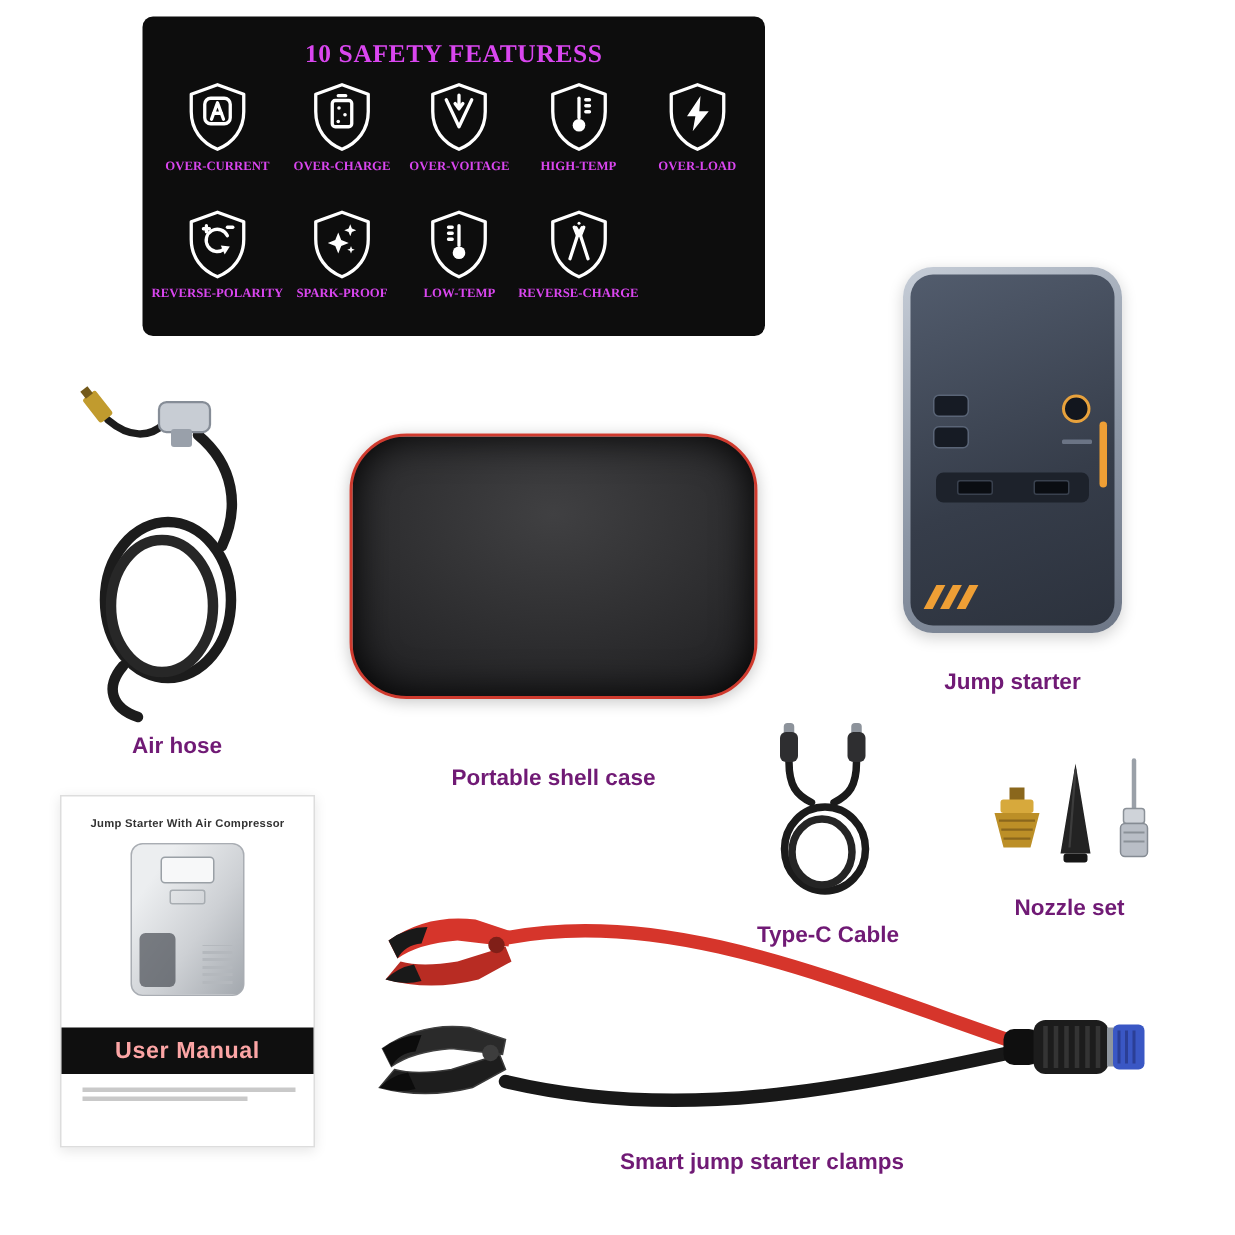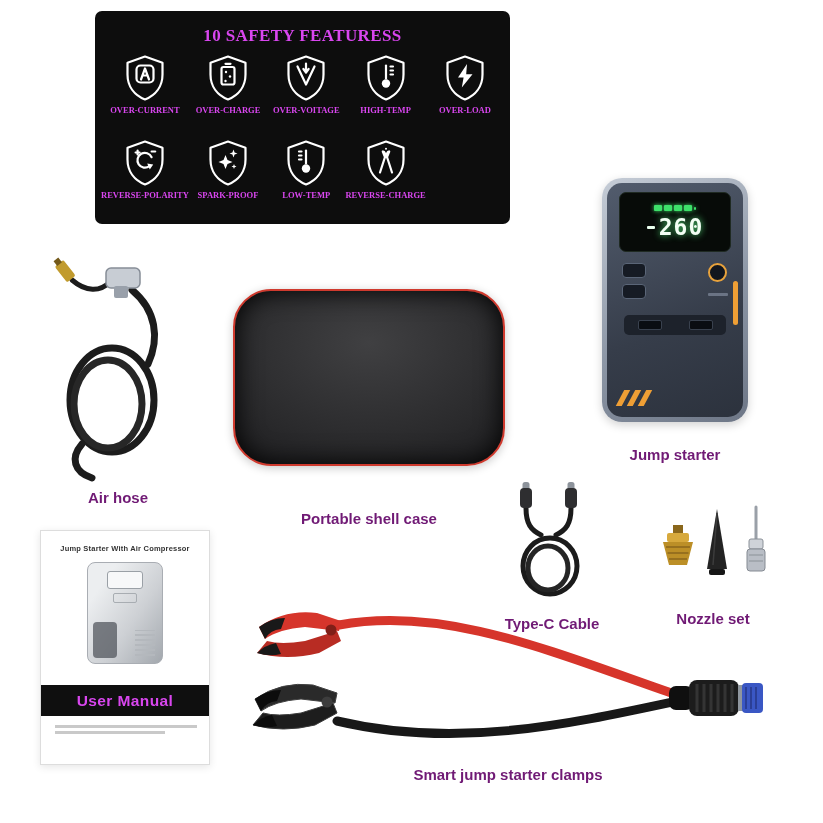--- a/index.html
+++ b/index.html
@@ -44,21 +44,21 @@
   .case{position:absolute;left:233px;top:289px;width:272px;height:177px;border-radius:38px;border:2px solid #cf3a2e;background:radial-gradient(120% 130% at 50% 30%, #404042 0%, #2a2a2c 45%, #151517 85%);box-shadow:inset 0 0 26px #000, 0 2px 10px rgba(0,0,0,.22);box-sizing:border-box;}
 
   
   .manual{position:absolute;left:40px;top:530px;width:170px;height:235px;background:#fff;border:1px solid #ddd;box-shadow:0 2px 8px rgba(0,0,0,.10);box-sizing:border-box;}
   .manual-title{margin-top:13px;text-align:center;font-size:7.5px;font-weight:bold;color:#333;letter-spacing:.2px;}
   .manual-fig{margin:9px auto 0;width:74px;height:100px;border:1.5px solid #a9adb3;border-radius:8px;position:relative;background:linear-gradient(125deg,#eceef0 20%,#cdd0d4 60%,#a3a8ae);}
   .fig-screen{position:absolute;top:8px;left:50%;transform:translateX(-50%);width:34px;height:16px;border:1px solid #9aa0a6;border-radius:3px;background:#f7f8f9;}
   .fig-btn{position:absolute;top:30px;left:50%;transform:translateX(-50%);width:22px;height:8px;border:1px solid #a8adb2;border-radius:2px;}
   .fig-dark{position:absolute;bottom:5px;left:5px;width:24px;height:36px;background:#4a4f56;border-radius:4px;opacity:.7;}
   .fig-grill{position:absolute;bottom:7px;right:7px;width:20px;height:26px;background:repeating-linear-gradient(0deg,#b4b8bd 0 2px,transparent 2px 5px);}
-  .manual-band{position:absolute;left:0;right:0;top:154px;height:31px;background:#0f0f0f;color:#d946ef;display:flex;align-items:center;justify-content:center;font-size:15.5px;font-weight:bold;letter-spacing:.4px;}
+  .manual-band{position:absolute;left:0;right:0;top:154px;height:31px;background:#0f0f0f;color:#fca5a5;display:flex;align-items:center;justify-content:center;font-size:15.5px;font-weight:bold;letter-spacing:.4px;}
   .mline{position:absolute;left:14px;height:2.5px;background:#c9c9c9;}
   .mline.l1{top:194px;width:142px;}
   .mline.l2{top:200px;width:110px;}
 
   
   .art{position:absolute;}
 </style>
 </head>
 <body>
 
@@ -156,33 +156,20 @@
           <circle class="fl" cx="22" cy="9.8" r="1"></circle>
         </svg>
         <div class="feat-label">REVERSE-CHARGE</div>
       </div>
 
     </div>
   </div>
 
   <div class="device">
     <div class="device-face">
-      <div class="screen">
-        <div class="batt">
-          <span></span>
-            <span></span>
-            <span></span>
-            <span></span>
-            <span class="tip"></span>
-        </div>
-        <div class="reading">
-          <span class="dash"></span>
-          <span class="digits">260</span>
-        </div>
-      </div>
       <div class="controls">
         <div class="btn-col">
           <span class="dbtn"></span>
           <span class="dbtn"></span>
         </div>
         <div class="btn-col">
           <span class="power"></span>
           <span class="marks"></span>
         </div>
       </div>
@@ -265,21 +252,21 @@
       <rect x="56" y="66" width="16" height="6" rx="2" fill="#161616"></rect>
       <path d="M64 10 L60 62" stroke="#3c3c3c" stroke-width="1.5"></path>
     </g>
     <g>
       <path d="M103 4 V36" stroke="#9aa0a8" stroke-width="3" stroke-linecap="round"></path>
       <rect x="96" y="36" width="14" height="10" rx="2" fill="#cfd3d9" stroke="#8b9198" stroke-width="1"></rect>
       <rect x="94" y="46" width="18" height="22" rx="3" fill="#b9bec6" stroke="#858b93" stroke-width="1"></rect>
       <path d="M96 52 H110 M96 58 H110" stroke="#8b9198" stroke-width="1.2"></path>
     </g>
   </svg>
-  <div class="product-label" style="left:648px;top:610px;width:130px;">Nozzle set</div>
+  <div class="product-label" style="left:648px;top:597px;width:130px;">Nozzle set</div>
 
   <svg class="art" style="left:245px;top:597px;" width="520" height="168" viewBox="0 0 520 168">
     <path d="M94 28 C 200 8, 310 56, 432 98" stroke="#d6352b" stroke-width="9" fill="none" stroke-linecap="round"></path>
     <path d="M92 124 C 210 152, 320 128, 432 104" stroke="#181818" stroke-width="9" fill="none" stroke-linecap="round"></path>
     <g>
       <path d="M14 30 Q 40 12 72 16 L 96 24 L 94 34 L 60 30 Q 34 32 20 42 Z" fill="#d6352b"></path>
       <path d="M14 30 Q 26 21 40 21 L 36 32 Q 25 33 20 42 Z" fill="#191919"></path>
       <path d="M12 56 Q 42 64 74 56 L 96 44 L 92 34 L 60 44 Q 36 48 22 44 Z" fill="#b82c23"></path>
       <path d="M12 56 Q 24 60 36 57 L 31 46 Q 20 48 12 56 Z" fill="#191919"></path>
       <circle cx="86" cy="33" r="5.5" fill="#801f18"></circle>

